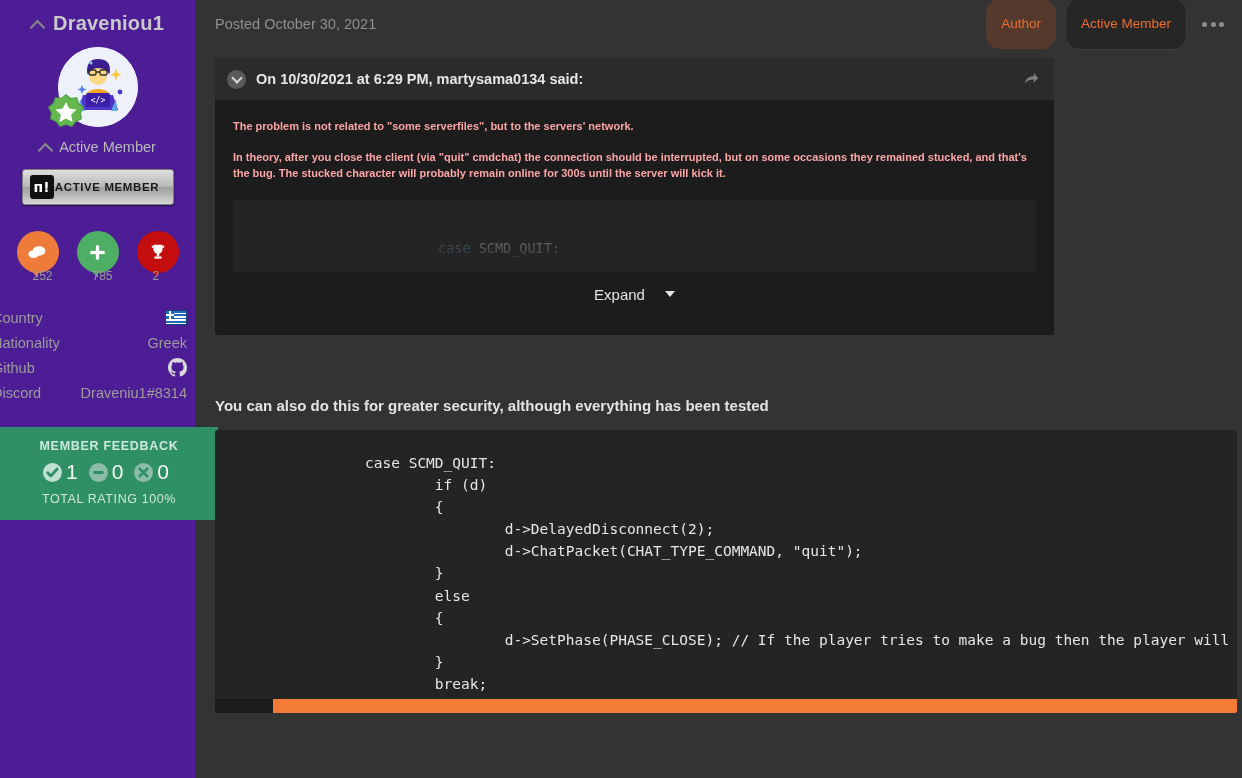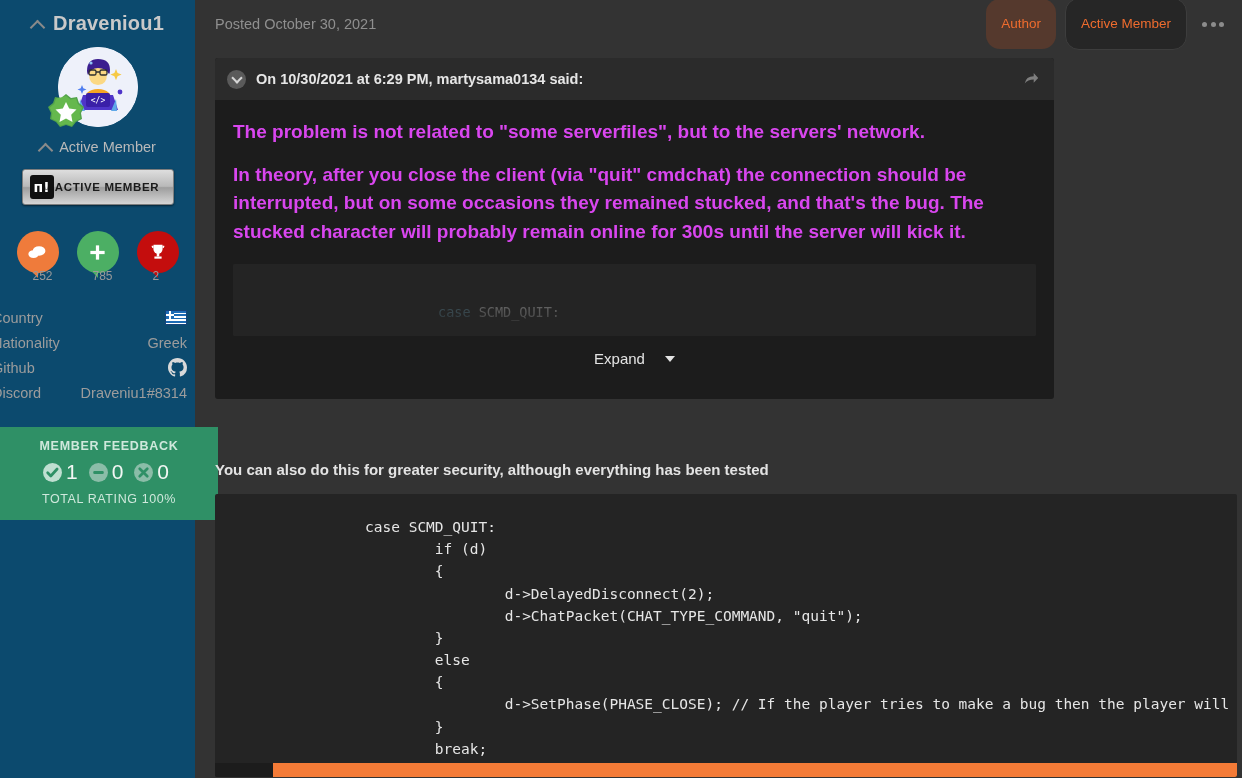--- a/index.html
+++ b/index.html
@@ -7,21 +7,21 @@
     width: 1242px; height: 778px;
     background: #333333;
     font-family: "Liberation Sans", sans-serif;
     overflow: hidden;
   }
   .page { position: relative; width: 1242px; height: 778px; background: #333333; }
 
   
   .sidebar {
     position: absolute; left: 0; top: 0; width: 195px; height: 778px;
-    background: #0c4a6e;
+    background: #4c1d95;
   }
   .username-row {
     display: flex; align-items: center; justify-content: center;
     gap: 8px; padding-top: 12px;
   }
   .chev-up {
     width: 0; height: 0; position: relative; display: inline-block;
     width: 14px; height: 10px;
   }
   .chev-up::before {
@@ -150,21 +150,21 @@
     cursor: pointer;
   }
   .collapse-circle::after {
     content: ""; width: 6px; height: 6px; margin-top: -3px;
     border-right: 2px solid #d6d6d6; border-bottom: 2px solid #d6d6d6;
     transform: rotate(45deg);
   }
   .quote-title { color: #e6e6e6; font-size: 14.5px; font-weight: bold; }
   .quote-reply { margin-left: auto; width: 18px; height: 18px; fill: #7e7e7e; cursor: pointer; }
   .quote-body { padding: 18px 18px 16px 18px; }
-  .qp { color: #d946ef; font-size: 19px; font-weight: bold; line-height: 1.5; }
+  .qp { color: #fca5a5; font-size: 11px; font-weight: bold; line-height: 1.5; }
   .qp + .qp { margin-top: 14px; }
 
   .code-collapsed {
     position: relative; margin-top: 18px; height: 72px; overflow: hidden;
     background: #242424; border-radius: 2px;
   }
   .code-collapsed pre {
     font-family: "DejaVu Sans Mono", monospace; font-size: 13.5px;
     color: #d9d9d9; padding: 38px 0 0 205px; line-height: 1.55;
   }

